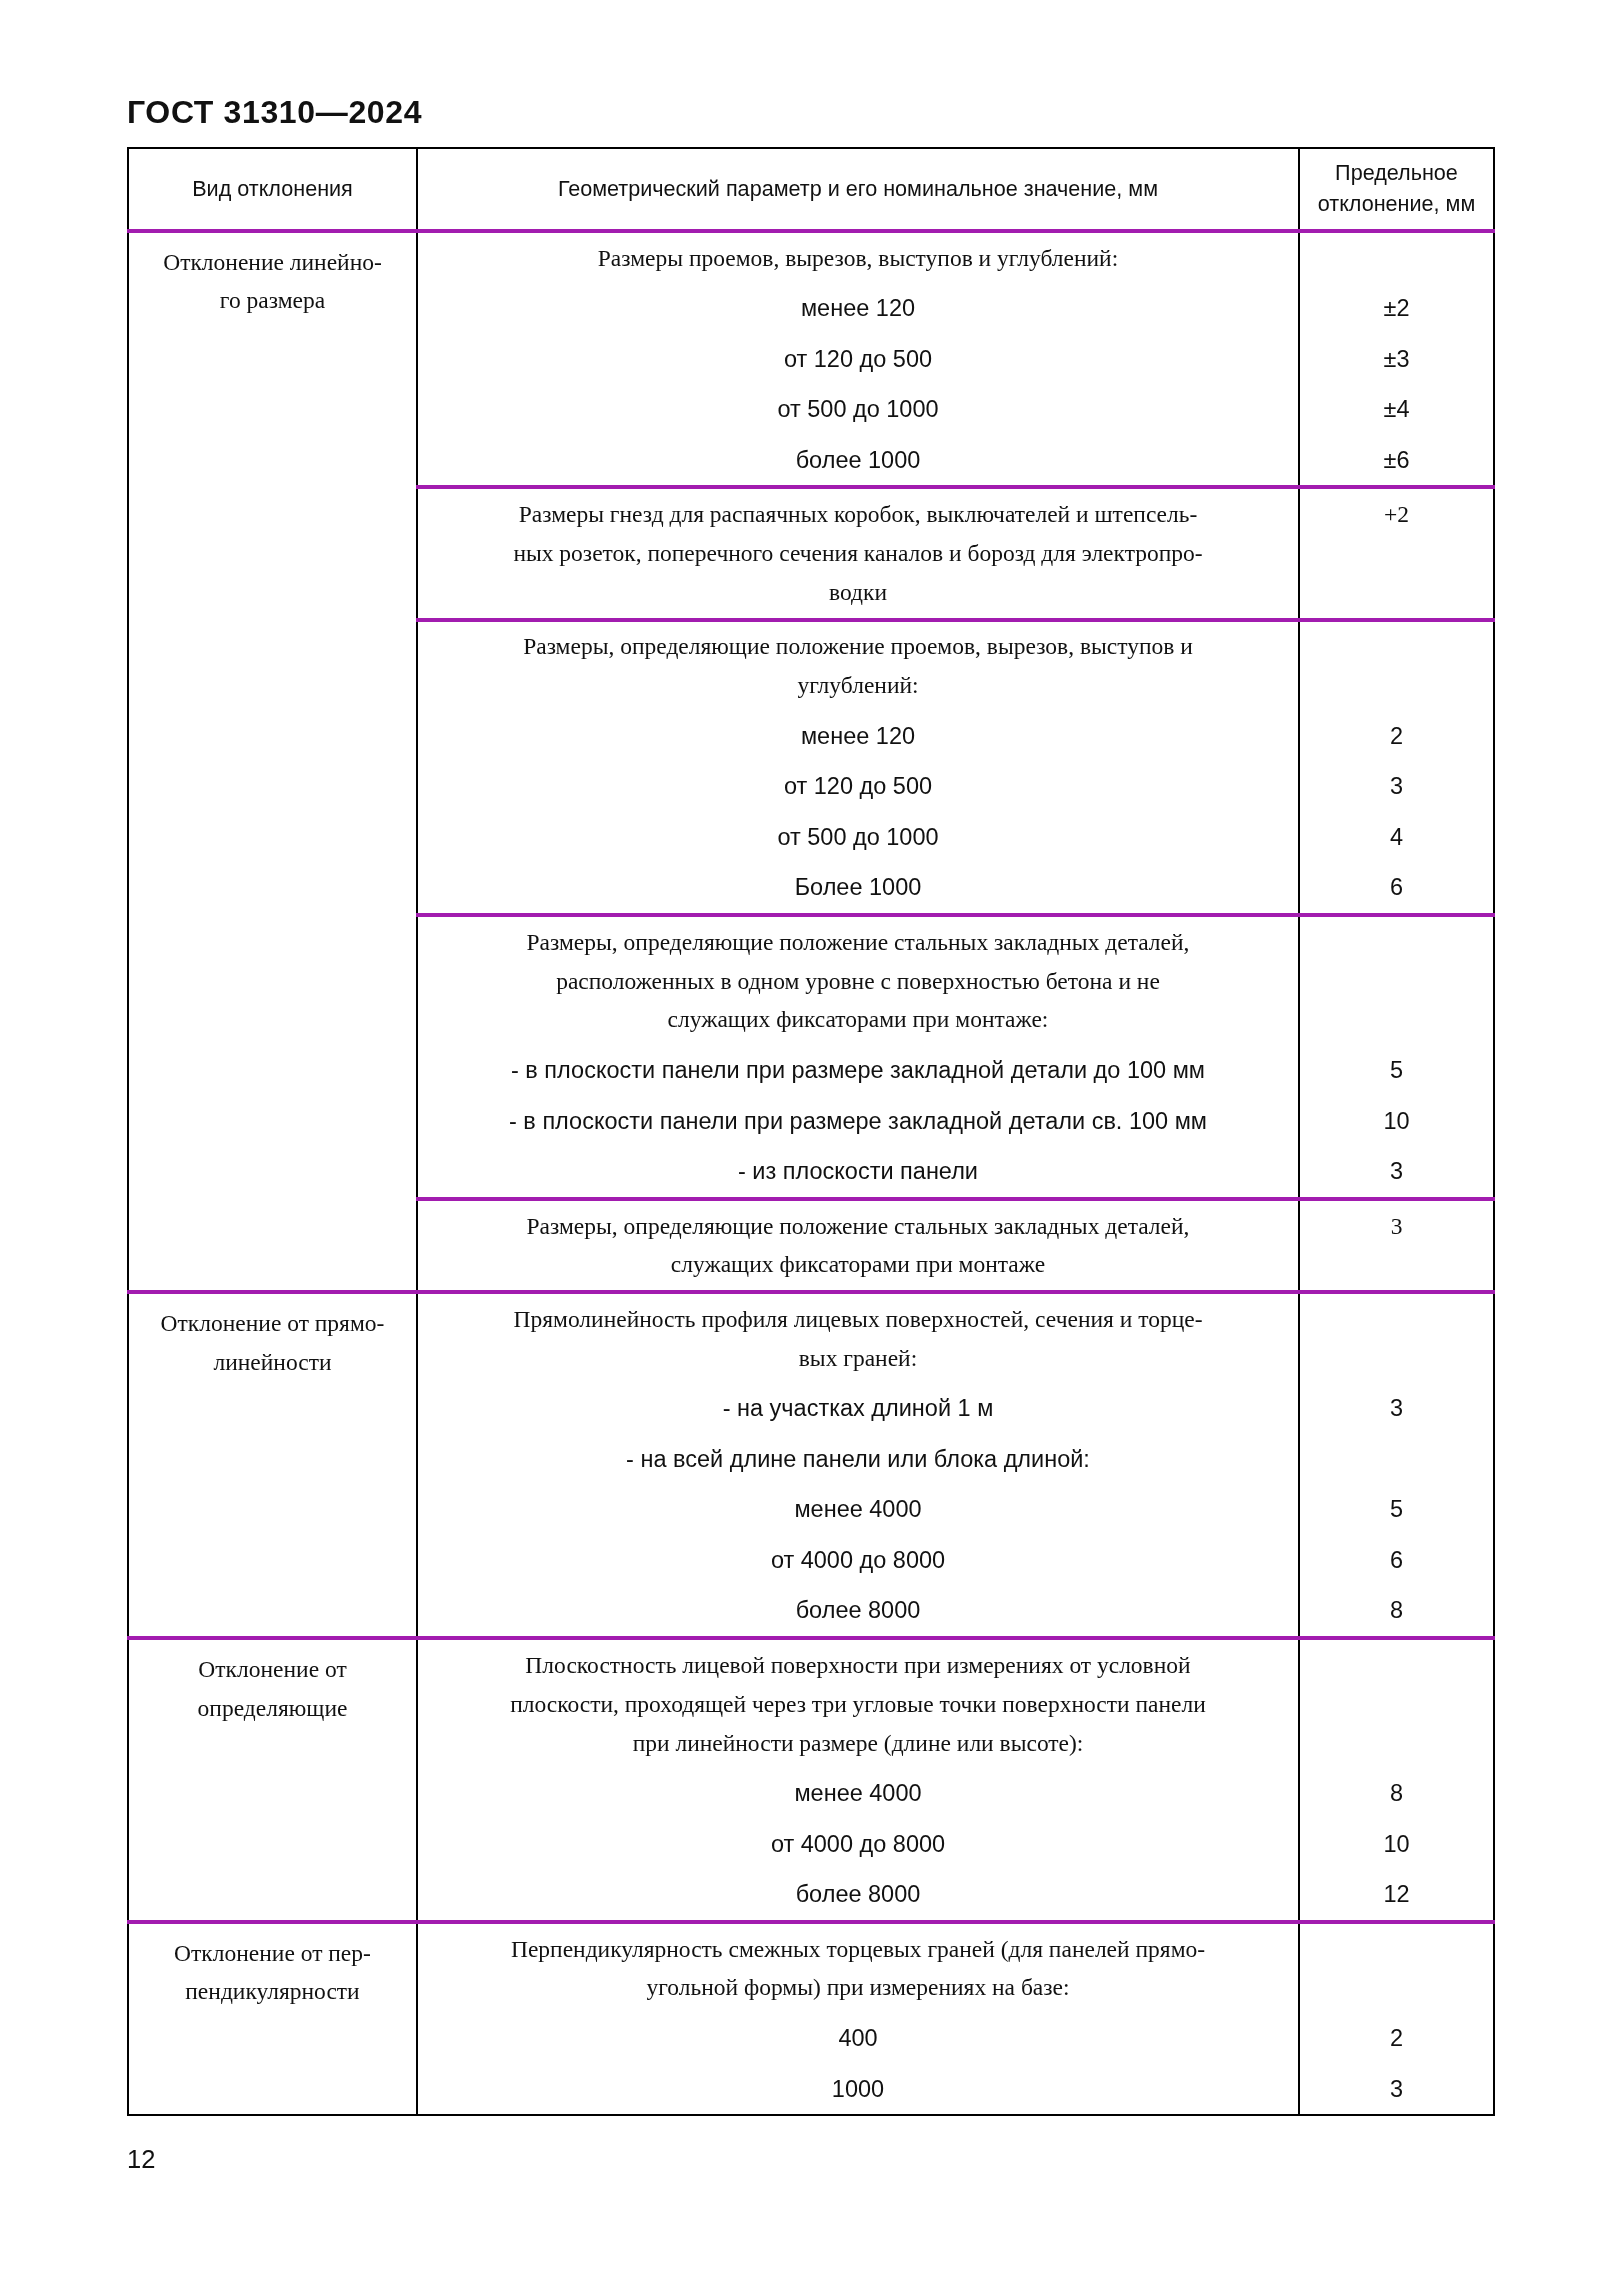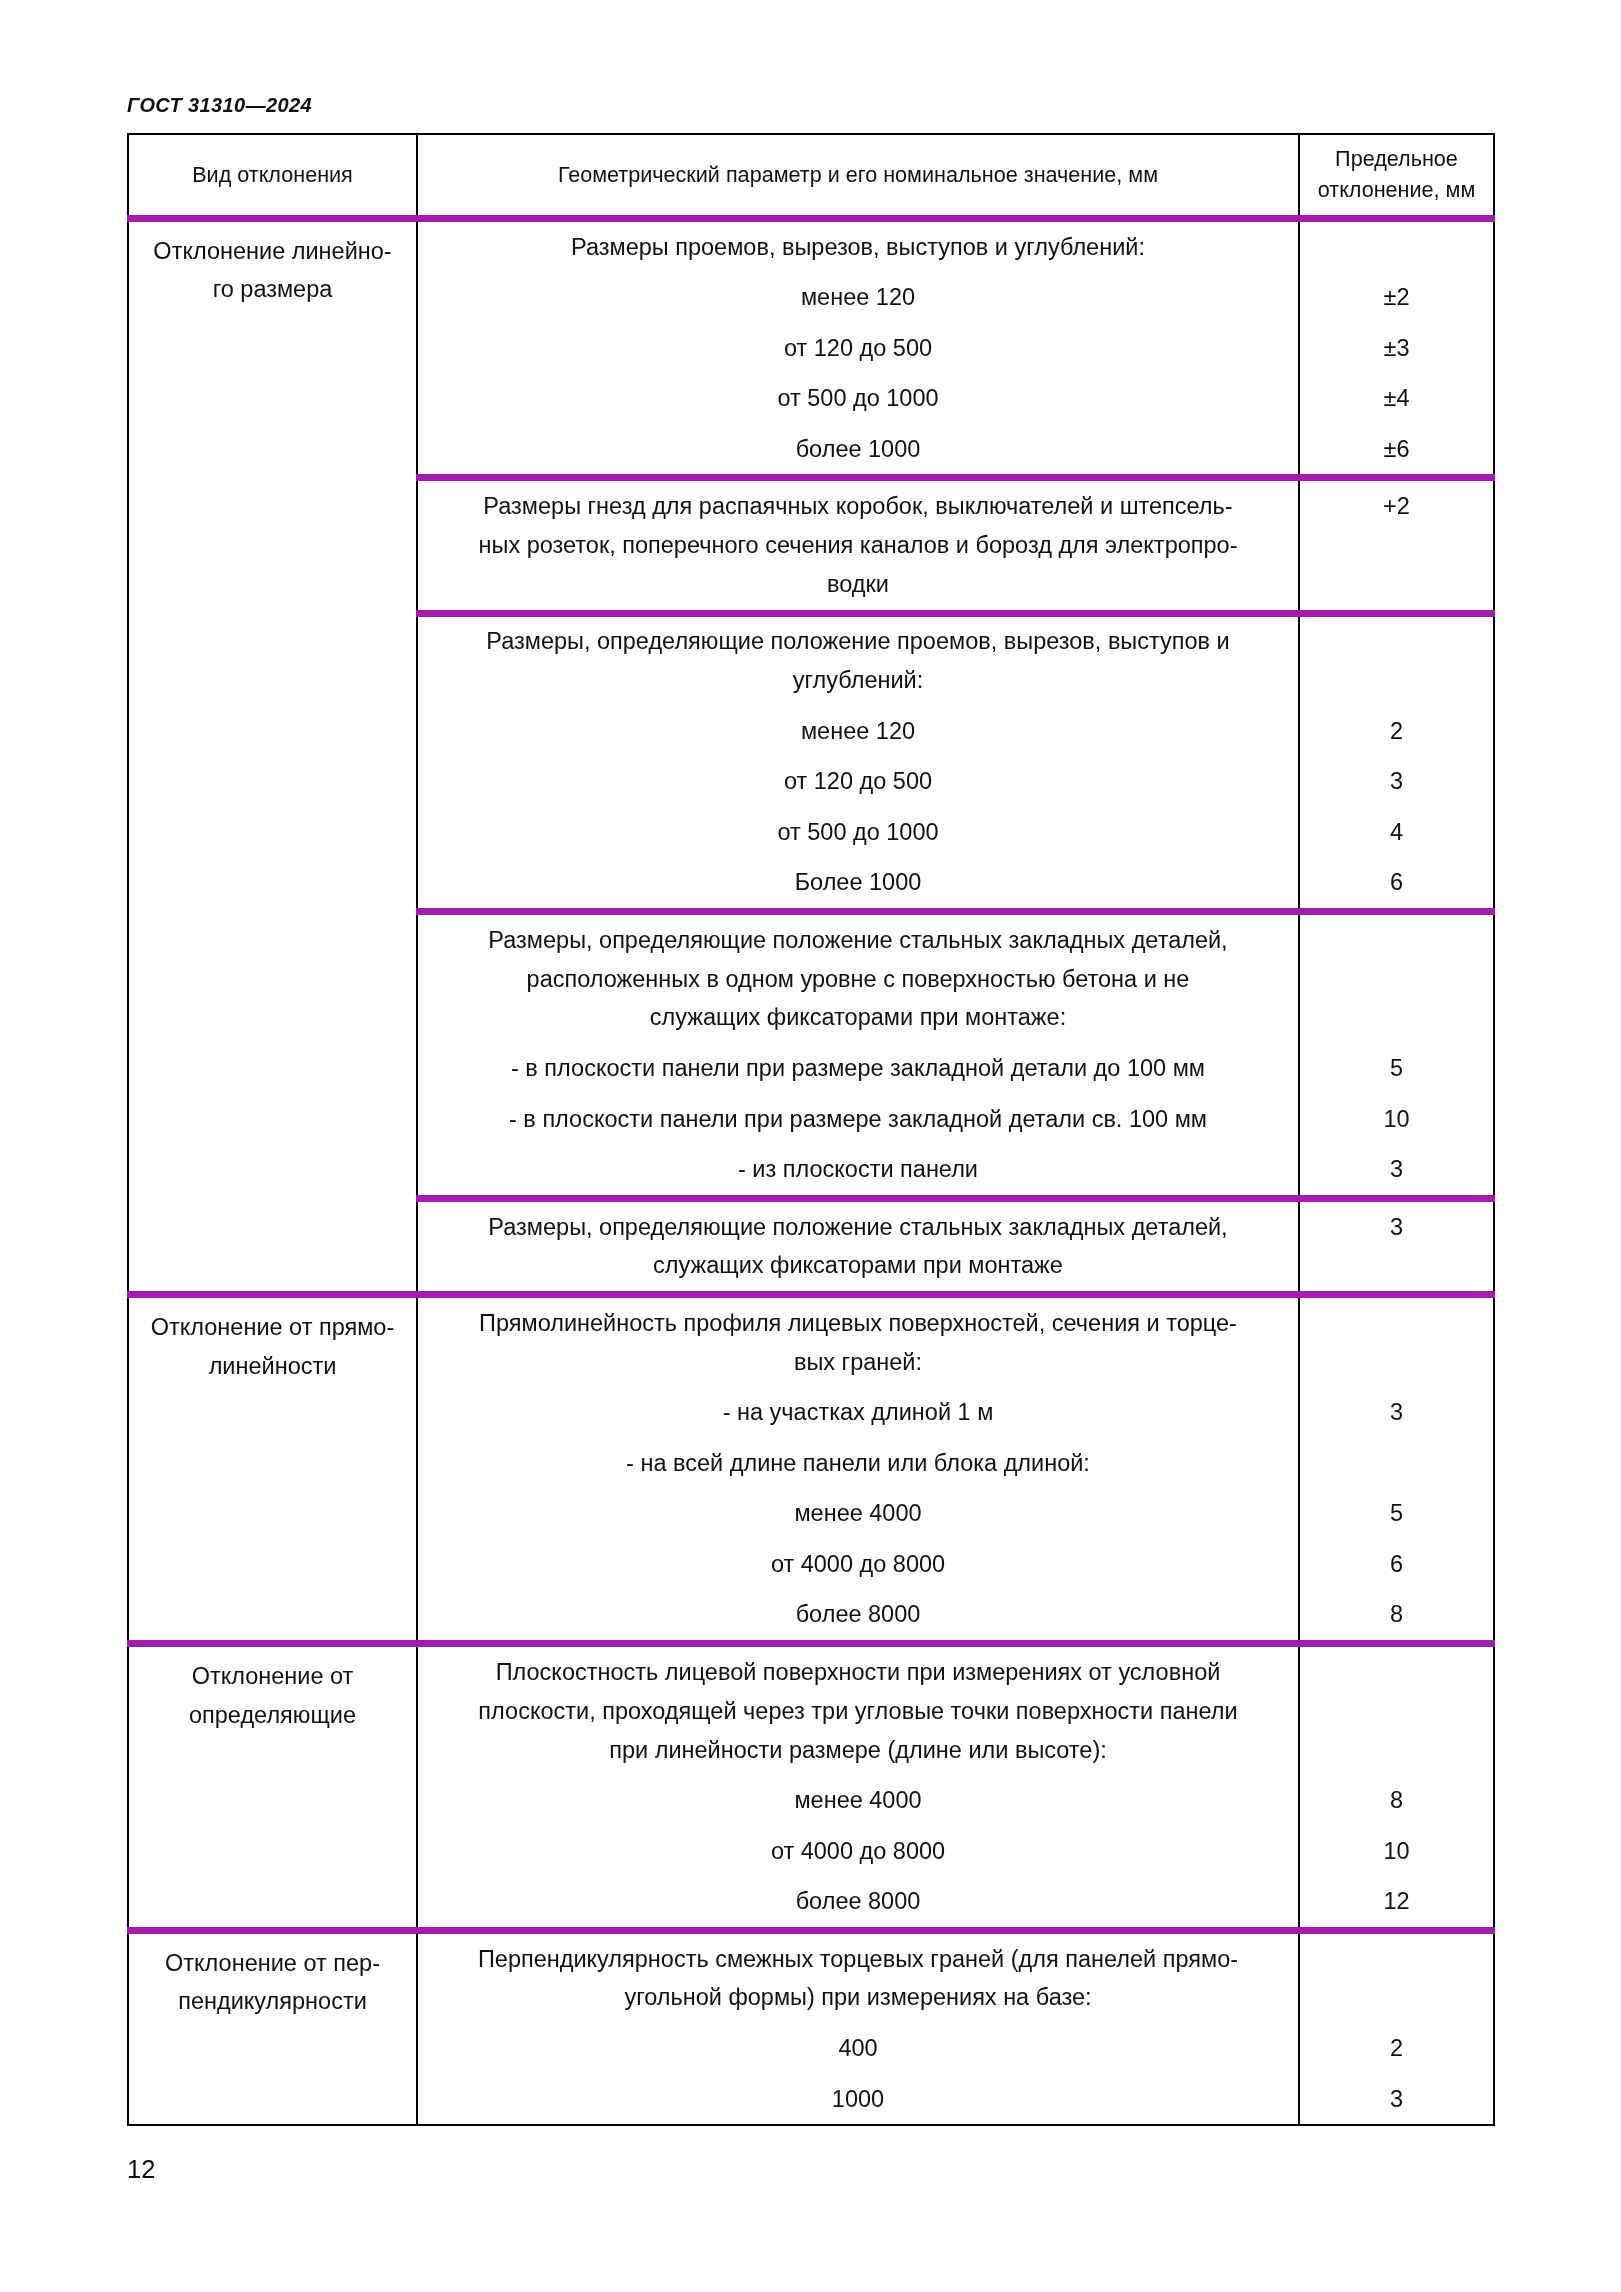--- a/index.html
+++ b/index.html
@@ -12,24 +12,23 @@
     min-height: 2293px;
     margin: 0 auto;
     background: #ffffff;
     box-sizing: border-box;
     padding: 94px 127px 49px 127px;
     font-family: "Liberation Sans", "DejaVu Sans", sans-serif;
     color: #111111;
     position: relative;
   }
   .doc-code {
-    font-size: 20px;
+    font-size: 32px;
     font-weight: 700;
     letter-spacing: 0.02em;
-    font-style: italic;
   }
   .table-caption {
     margin-top: 41px;
     font-size: 24.5px;
     letter-spacing: 0.33em;
   }
   table.gost-table {
     border-collapse: collapse;
     margin-top: 15.7px;
     width: 100%;
@@ -54,21 +53,22 @@
     border-left: 2px solid #000;
     border-right: 2px solid #000;
     font-size: 23.5px;
     line-height: 1.65;
     text-align: center;
     vertical-align: top;
     padding: 5.9px 13.7px;
     white-space: pre-line;
   }
   tr.block-start > td {
-    border-top: 7px solid #a21caf;
+    border-top: 4px solid #a21caf;
+    font-family: Liberation Serif, serif;
   }
   td.dev-cell {
     padding-top: 9.8px;
   }
   .page-number {
     margin-top: 29px;
     font-size: 25.5px;
   }
 </style>
 </head>

